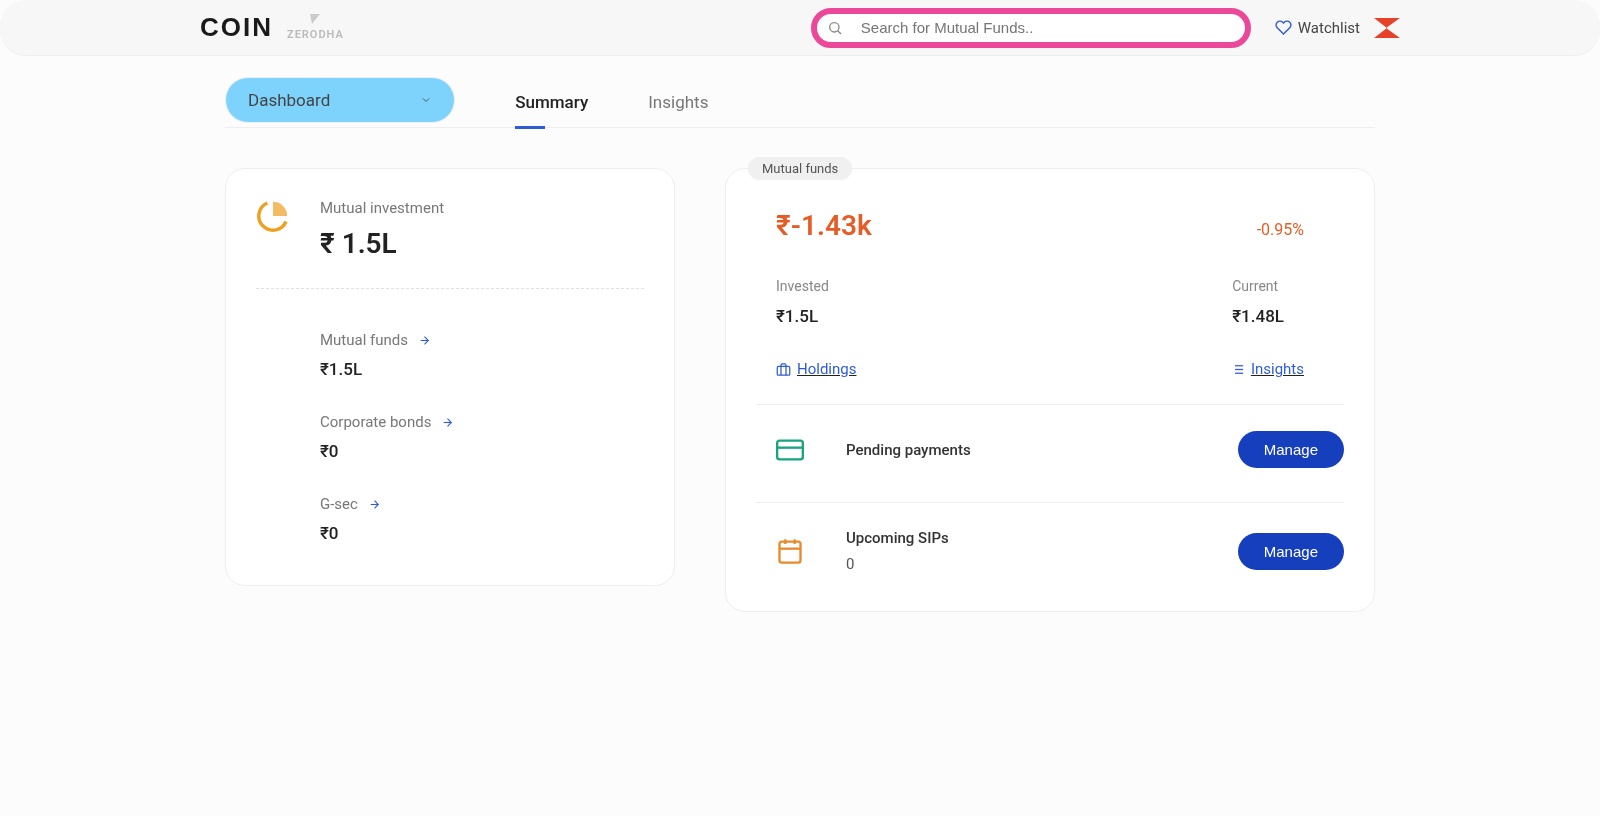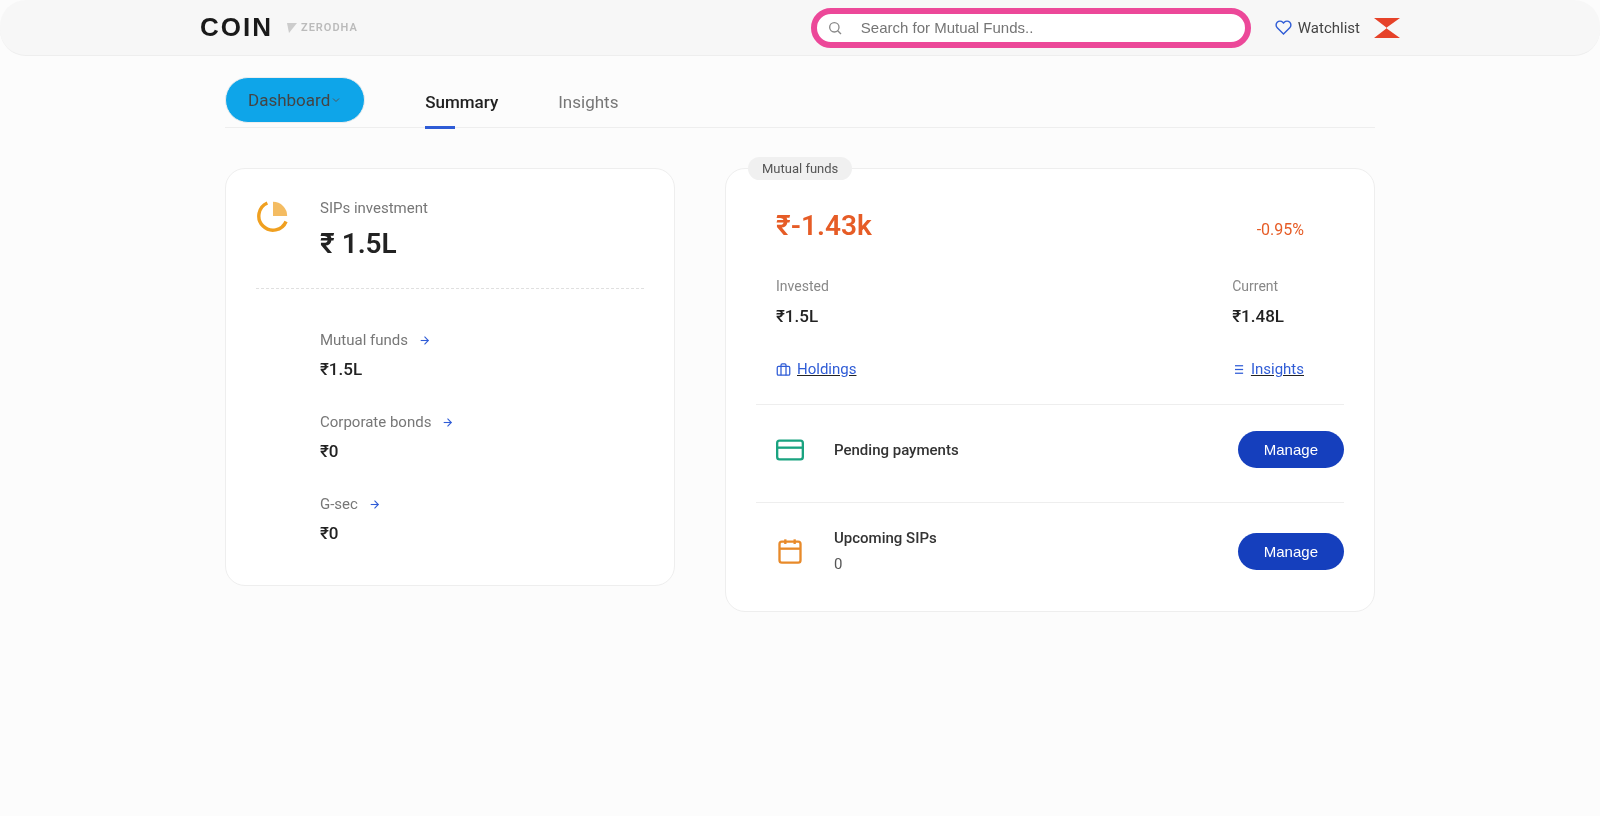--- a/index.html
+++ b/index.html
@@ -31,20 +31,21 @@
       font-family: "Arial Rounded MT Bold", sans-serif;
     }
     .logo-zerodha {
       font-size: 11px;
       color: #bbb;
       letter-spacing: 1px;
       font-weight: 600;
       display: flex;
       align-items: center;
       gap: 4px;
+      flex-direction: column;
     }
     .spacer { flex: 1; }
     .search-wrap {
       position: relative;
       width: 440px;
     }
     .search-input {
       width: 100%;
       height: 40px;
       border-radius: 20px;
@@ -84,21 +85,22 @@
       display: flex;
       align-items: center;
       gap: 60px;
       border-bottom: 1px solid #eee;
       height: 52px;
       margin-bottom: 40px;
     }
     .dashboard-select {
       display: flex;
       align-items: center;
-      background: #0ea5e9;
+      gap: 90px;
+      background: #7dd3fc;
       border: 1px solid #eee;
       border-radius: 26px;
       padding: 10px 22px;
       font-size: 17px;
       color: #444;
       cursor: pointer;
       height: 46px;
       margin-top: -4px;
     }
     .tab {
@@ -223,21 +225,21 @@
     }
 
     .action-row {
       display: flex;
       align-items: center;
       justify-content: space-between;
       border-top: 1px solid #eee;
       margin-top: 26px;
       padding: 26px 0 8px 20px;
     }
-    .action-left { display: flex; align-items: center; gap: 30px; }
+    .action-left { display: flex; align-items: center; gap: 42px; }
     .action-title { font-size: 15px; color: #333; font-weight: 500; }
     .action-sub { font-size: 15px; color: #555; margin-top: 8px; }
     .manage-btn {
       background: #153fbd;
       color: #fff;
       border: none;
       border-radius: 22px;
       padding: 10px 26px;
       font-size: 15px;
       cursor: pointer;
@@ -301,21 +303,21 @@
 
     <div class="card left-card">
       <div class="total-row">
         <span>
           <svg width="34" height="34" viewBox="0 0 24 24" fill="none" stroke="#f0a020" stroke-width="2.4">
               <path d="M21.21 15.89A10 10 0 1 1 8 2.83"></path>
               <path d="M22 12A10 10 0 0 0 12 2v10z" fill="#f0a020" stroke="none" opacity="0.7"></path>
             </svg>
         </span>
         <div>
-          <div class="total-label">SIPs investment</div>
+          <div class="total-label">Mutual investment</div>
           <div class="total-value">₹ 1.5L</div>
         </div>
       </div>
 
       <div class="cat">
         <div class="cat-head">
           <span>Mutual funds</span>
           <svg width="13" height="13" viewBox="0 0 24 24" fill="none" stroke="#2f5cd6" stroke-width="2">
               <line x1="5" y1="12" x2="19" y2="12"></line>
               <polyline points="12 5 19 12 12 19"></polyline>

